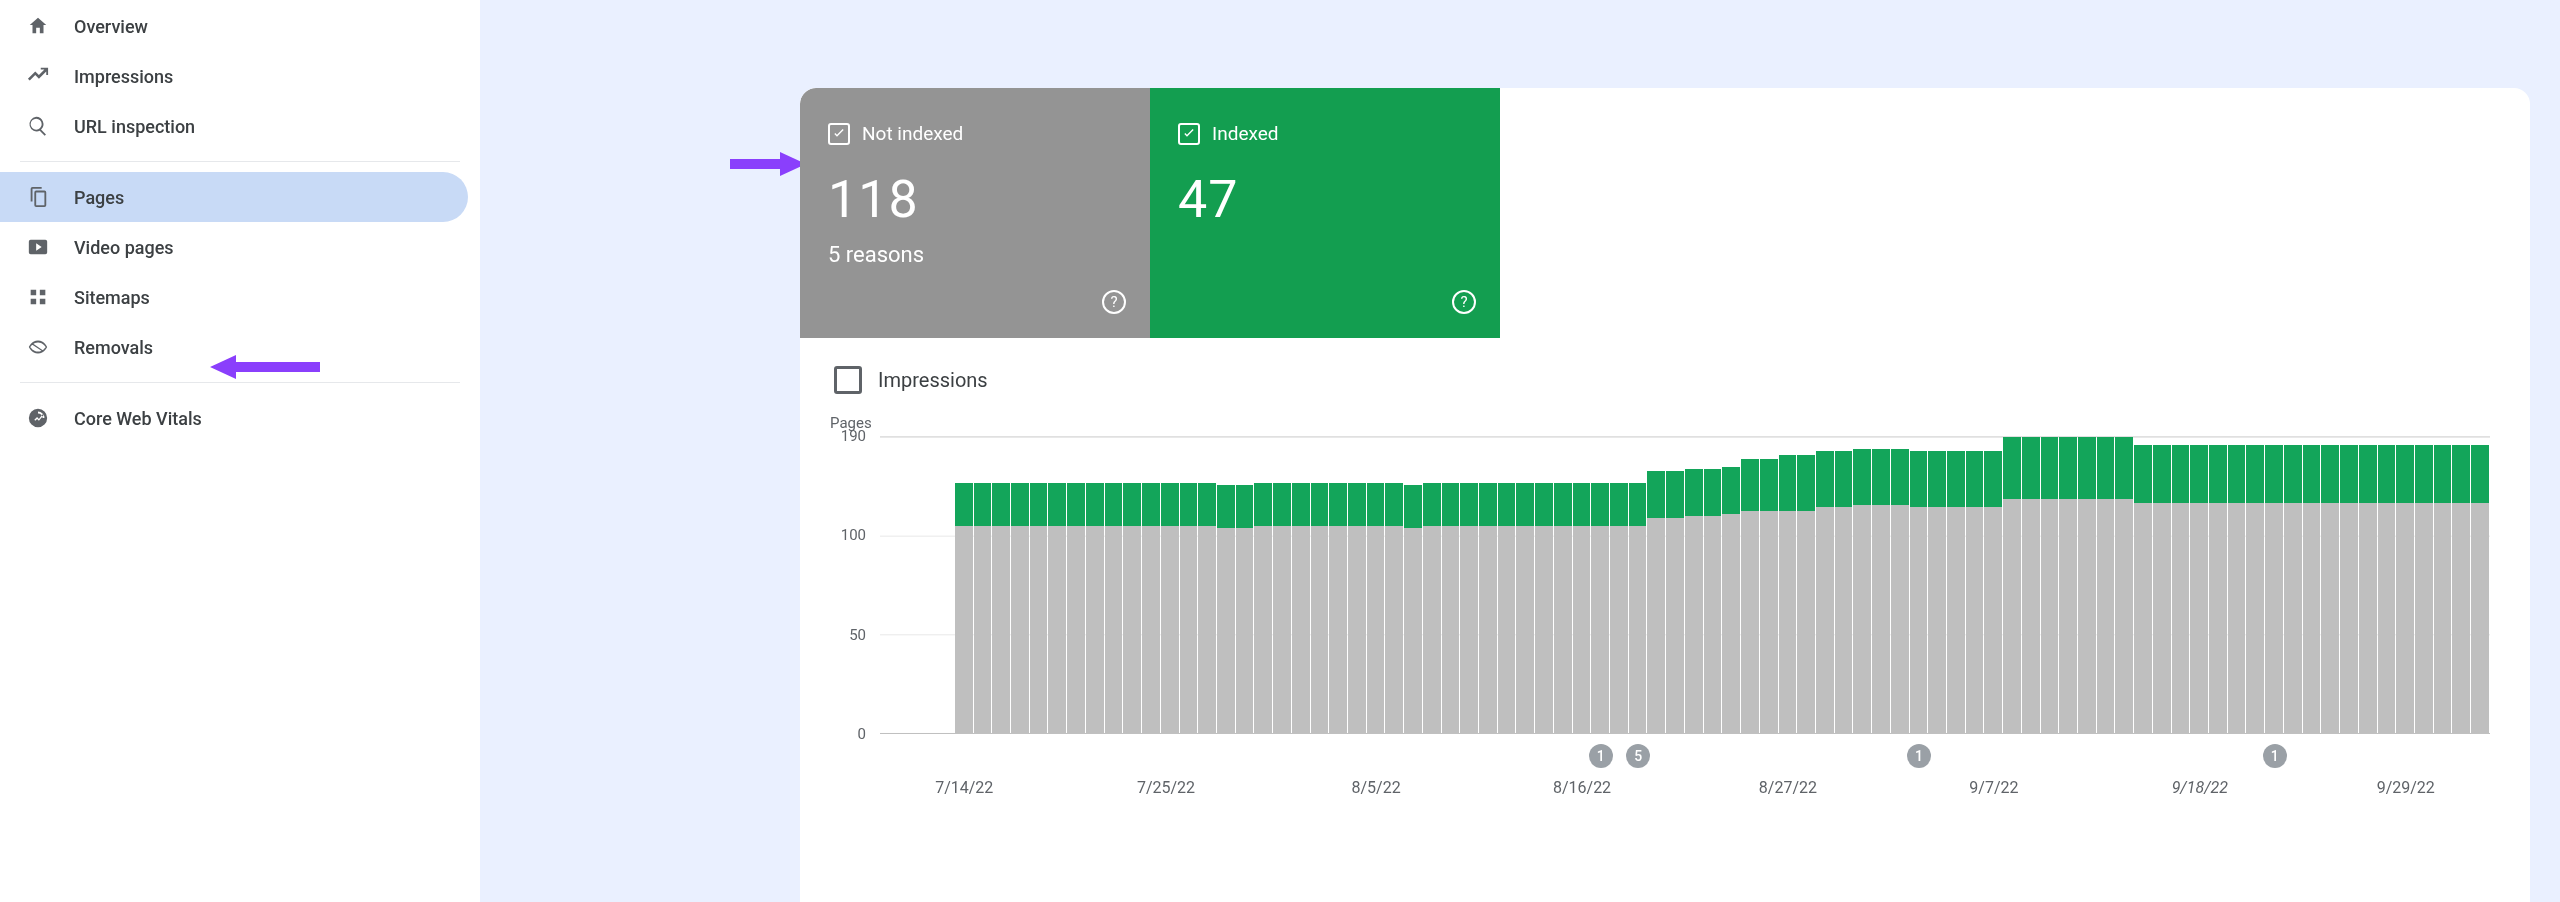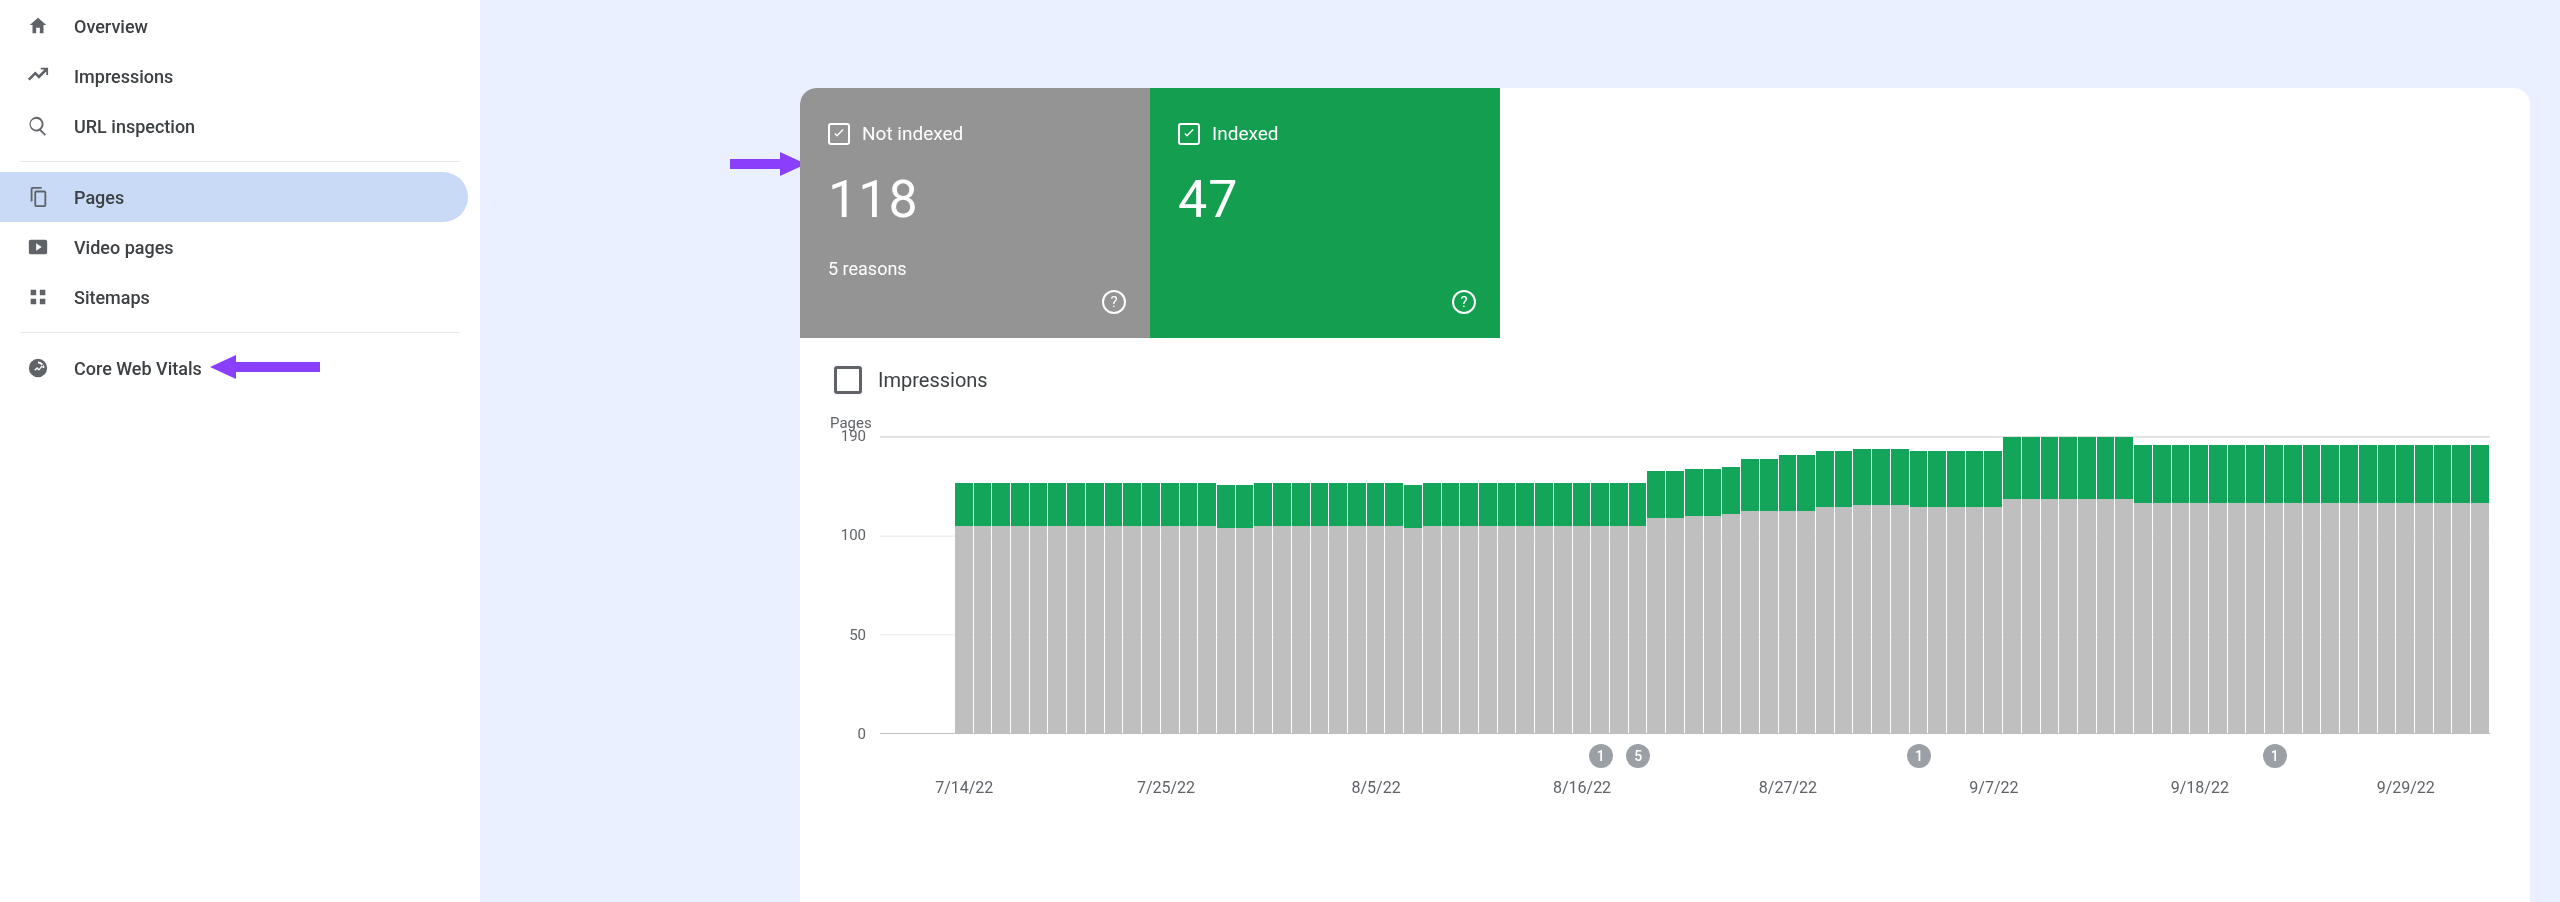--- a/index.html
+++ b/index.html
@@ -90,21 +90,21 @@
     position: relative;
   }
   .stat-card .check-row { display: flex; align-items: center; gap: 12px; }
   .stat-card .check-row .chk {
     width: 22px; height: 22px; border: 2px solid #ffffff; border-radius: 3px;
     display: flex; align-items: center; justify-content: center;
   }
   .stat-card .check-row .chk svg { width: 16px; height: 16px; fill: #ffffff; }
   .stat-card .stat-title { font-size: 19px; font-weight: 400; }
   .stat-card .stat-value { font-size: 52px; font-weight: 400; margin-top: 24px; letter-spacing: 1px; }
-  .stat-card .stat-sub { font-size: 18px; margin-top: 28px; }
+  .stat-card .stat-sub { font-size: 22px; margin-top: 12px; }
   .stat-card .help {
     position: absolute; right: 24px; bottom: 24px;
     width: 24px; height: 24px; border: 2px solid #ffffff; border-radius: 50%;
     display: flex; align-items: center; justify-content: center;
     font-size: 15px; color: #fff;
   }
   .stat-notindexed { background: #949494; border-radius: 16px 0 0 0; }
   .stat-indexed { background: #139e50; }
 
   .impressions-row {
@@ -234,20 +234,28 @@
 
   <div class="sidebar-item">
     <span class="sidebar-icon">
       <svg viewBox="0 0 24 24">
           <path d="M4 4h6v6H4V4zm10 0h6v6h-6V4zM4 14h6v6H4v-6zm10 0h6v6h-6v-6z"></path>
         </svg>
     </span>
     <span class="sidebar-label">Sitemaps</span>
   </div>
 
+  <div class="sidebar-item">
+    <span class="sidebar-icon">
+      <svg viewBox="0 0 24 24">
+          <path d="M12 5c7 0 10 7 10 7s-3 7-10 7S2 12 2 12s3-7 10-7zm0 2C7 7 4.3 11 3.5 12c.8 1 3.5 5 8.5 5s7.7-4 8.5-5c-.8-1-3.5-5-8.5-5zm-6 1l12 8-1 1-12-8 1-1z"></path>
+        </svg>
+    </span>
+    <span class="sidebar-label">Removals</span>
+  </div>
 
   <div class="sidebar-divider"></div>
 
 
 
   <div class="sidebar-item">
     <span class="sidebar-icon">
       <svg viewBox="0 0 24 24">
           <path d="M12 2a10 10 0 100 20 10 10 0 000-20zm0 3a7 7 0 017 7h-2a5 5 0 00-5-5V5zm-4 9l3-3 2 2 4-5 1 1-5 6-2-2-2 2-1-1z"></path>
         </svg>
@@ -650,18 +658,18 @@
         <div class="bubble" style="left: 64.5349%;">1</div>
         <div class="bubble" style="left: 86.6279%;">1</div>
       </div>
     <div id="x-ticks">
         <div class="x-tick" style="left: 134.244px;">7/14/22</div>
         <div class="x-tick" style="left: 336px;">7/25/22</div>
         <div class="x-tick" style="left: 546.105px;">8/5/22</div>
         <div class="x-tick" style="left: 752.035px;">8/16/22</div>
         <div class="x-tick" style="left: 957.965px;">8/27/22</div>
         <div class="x-tick" style="left: 1163.9px;">9/7/22</div>
-        <div class="x-tick" style="left: 1369.83px;">9/18/22</div>
+        <div class="x-tick" style="left: 1369.83px; font-style: italic;">9/18/22</div>
         <div class="x-tick" style="left: 1575.76px;">9/29/22</div>
       </div>
   </div>
 
 </div>
 
 </body></html>

